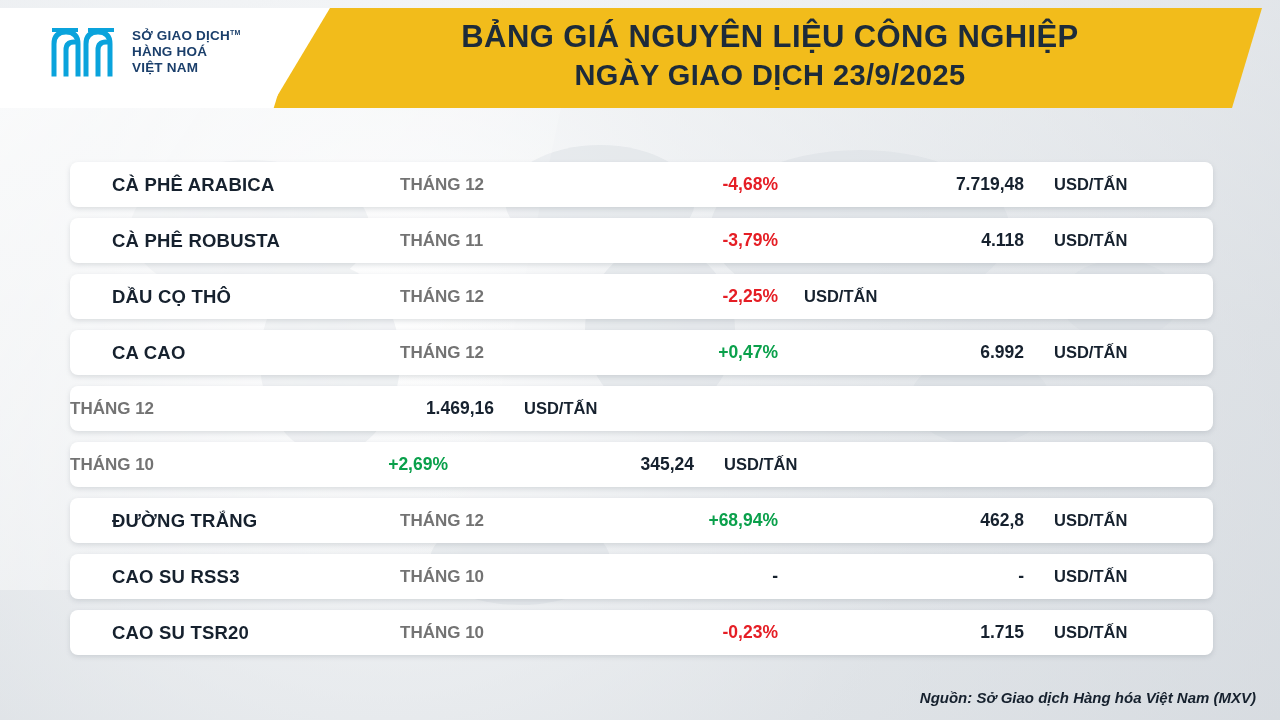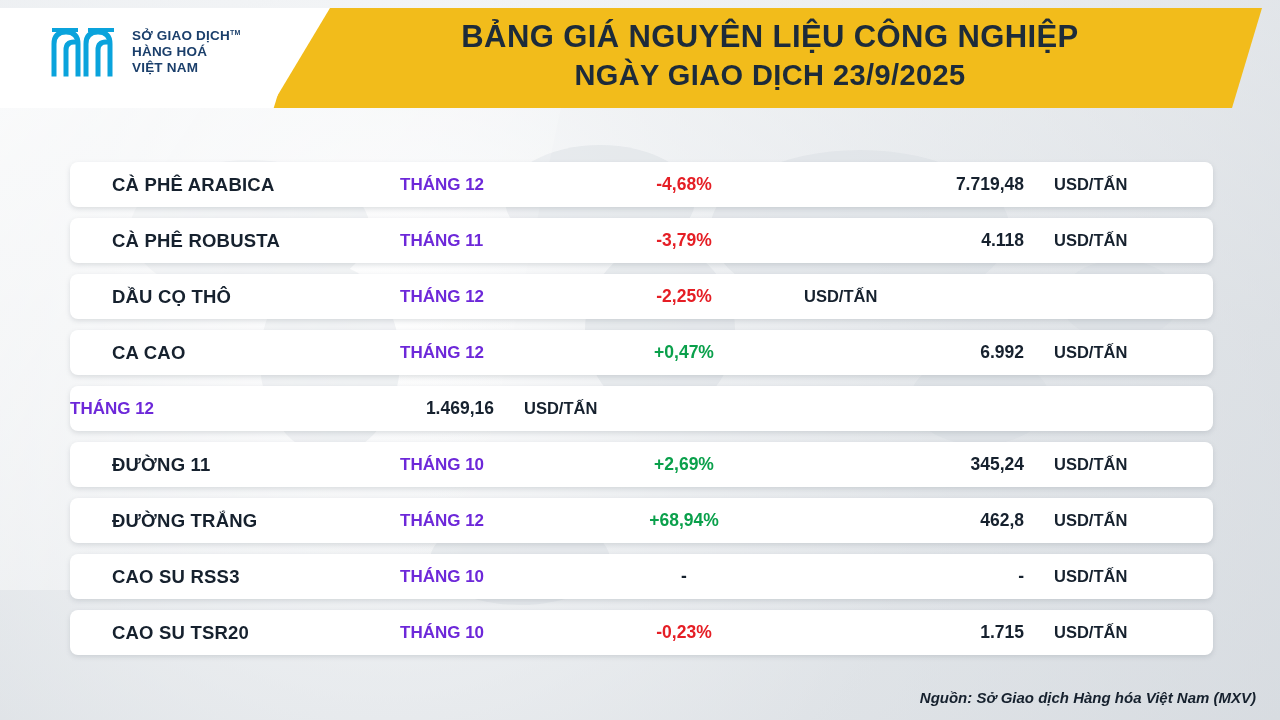--- a/index.html
+++ b/index.html
@@ -156,28 +156,28 @@
     box-sizing: border-box;
     font-size: 18.5px;
     font-weight: bold;
     color: #16212e;
     letter-spacing: 0.2px;
   }
   .c-month {
     width: 190px;
     font-size: 17px;
     font-weight: bold;
-    color: #6d28d9;
+    color: #737373;
     text-align: left;
   }
   .c-change {
     width: 200px;
     font-size: 17.5px;
     font-weight: bold;
-    text-align: center;
+    text-align: right;
     padding-right: 12px;
     box-sizing: border-box;
   }
   .c-price {
     width: 250px;
     font-size: 17.5px;
     font-weight: bold;
     color: #16212e;
     text-align: right;
     padding-right: 16px;
@@ -290,21 +290,20 @@
     <div class="c-unit">USD/TẤN</div>
   </div>
 
   <div class="row">
     <div class="c-month">THÁNG 12</div>
     <div class="c-price">1.469,16</div>
     <div class="c-unit">USD/TẤN</div>
   </div>
 
   <div class="row">
-    <div class="c-name">ĐƯỜNG 11</div>
     <div class="c-month">THÁNG 10</div>
     <div class="c-change up">+2,69%</div>
     <div class="c-price">345,24</div>
     <div class="c-unit">USD/TẤN</div>
   </div>
 
   <div class="row">
     <div class="c-name">ĐƯỜNG TRẮNG</div>
     <div class="c-month">THÁNG 12</div>
     <div class="c-change up">+68,94%</div>

